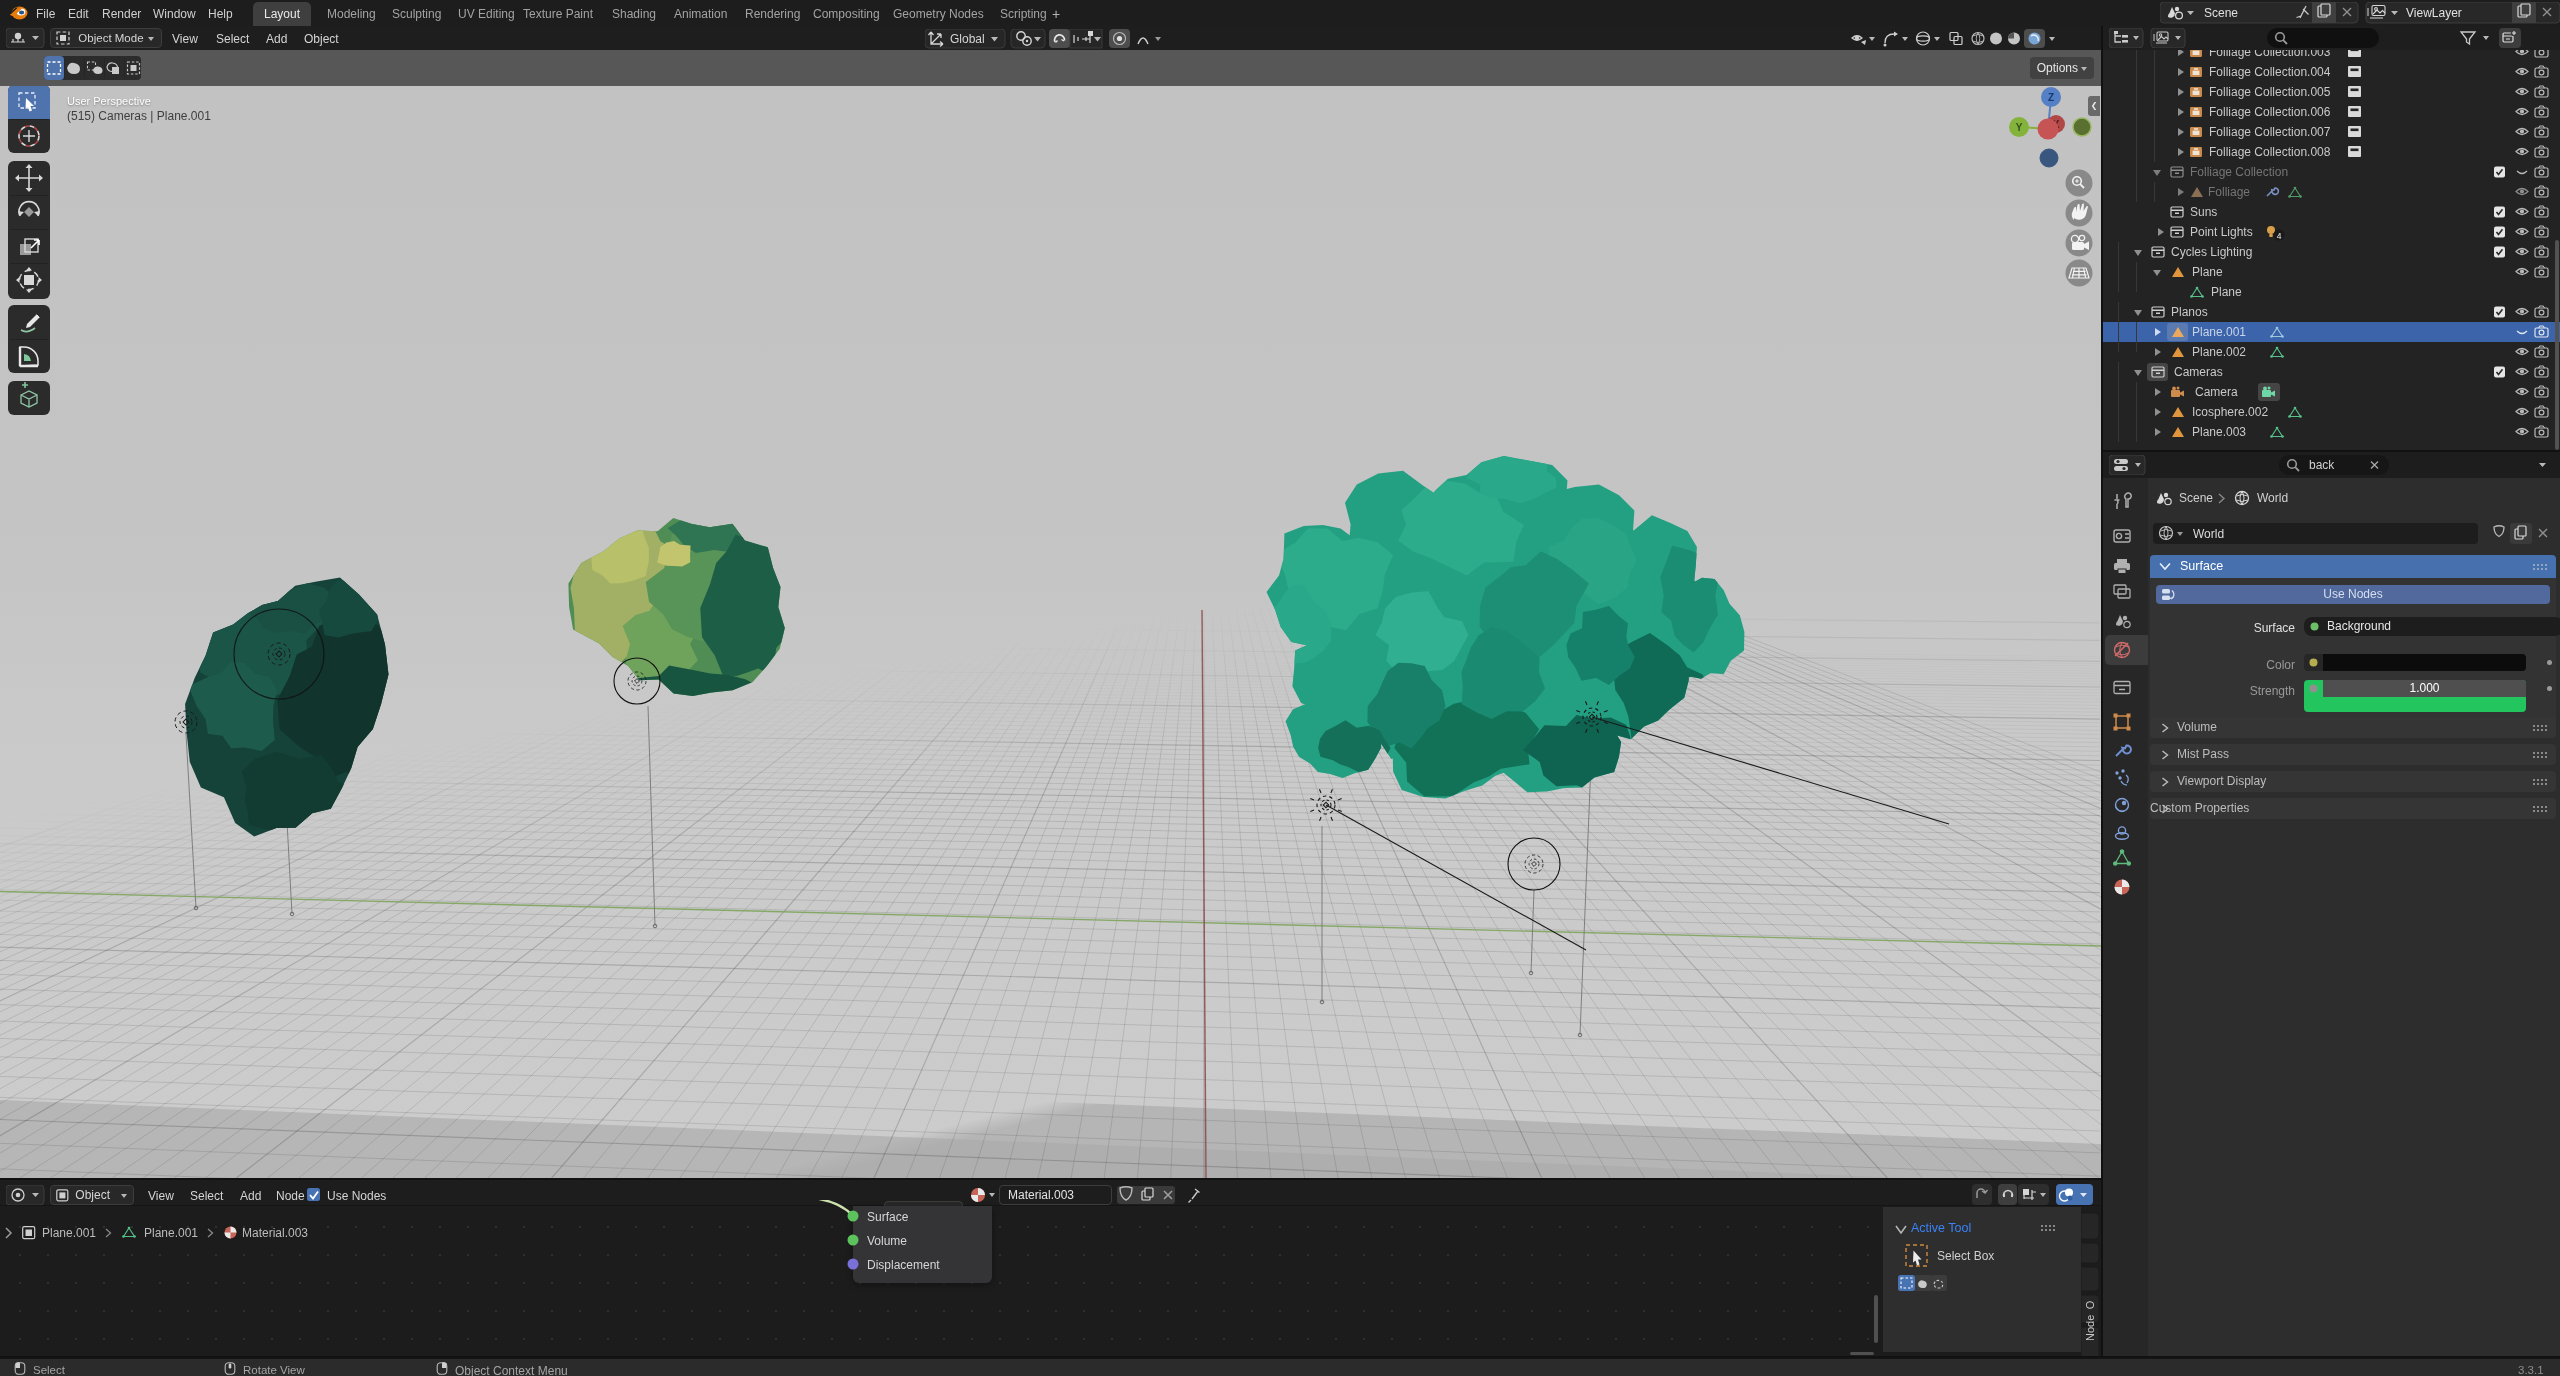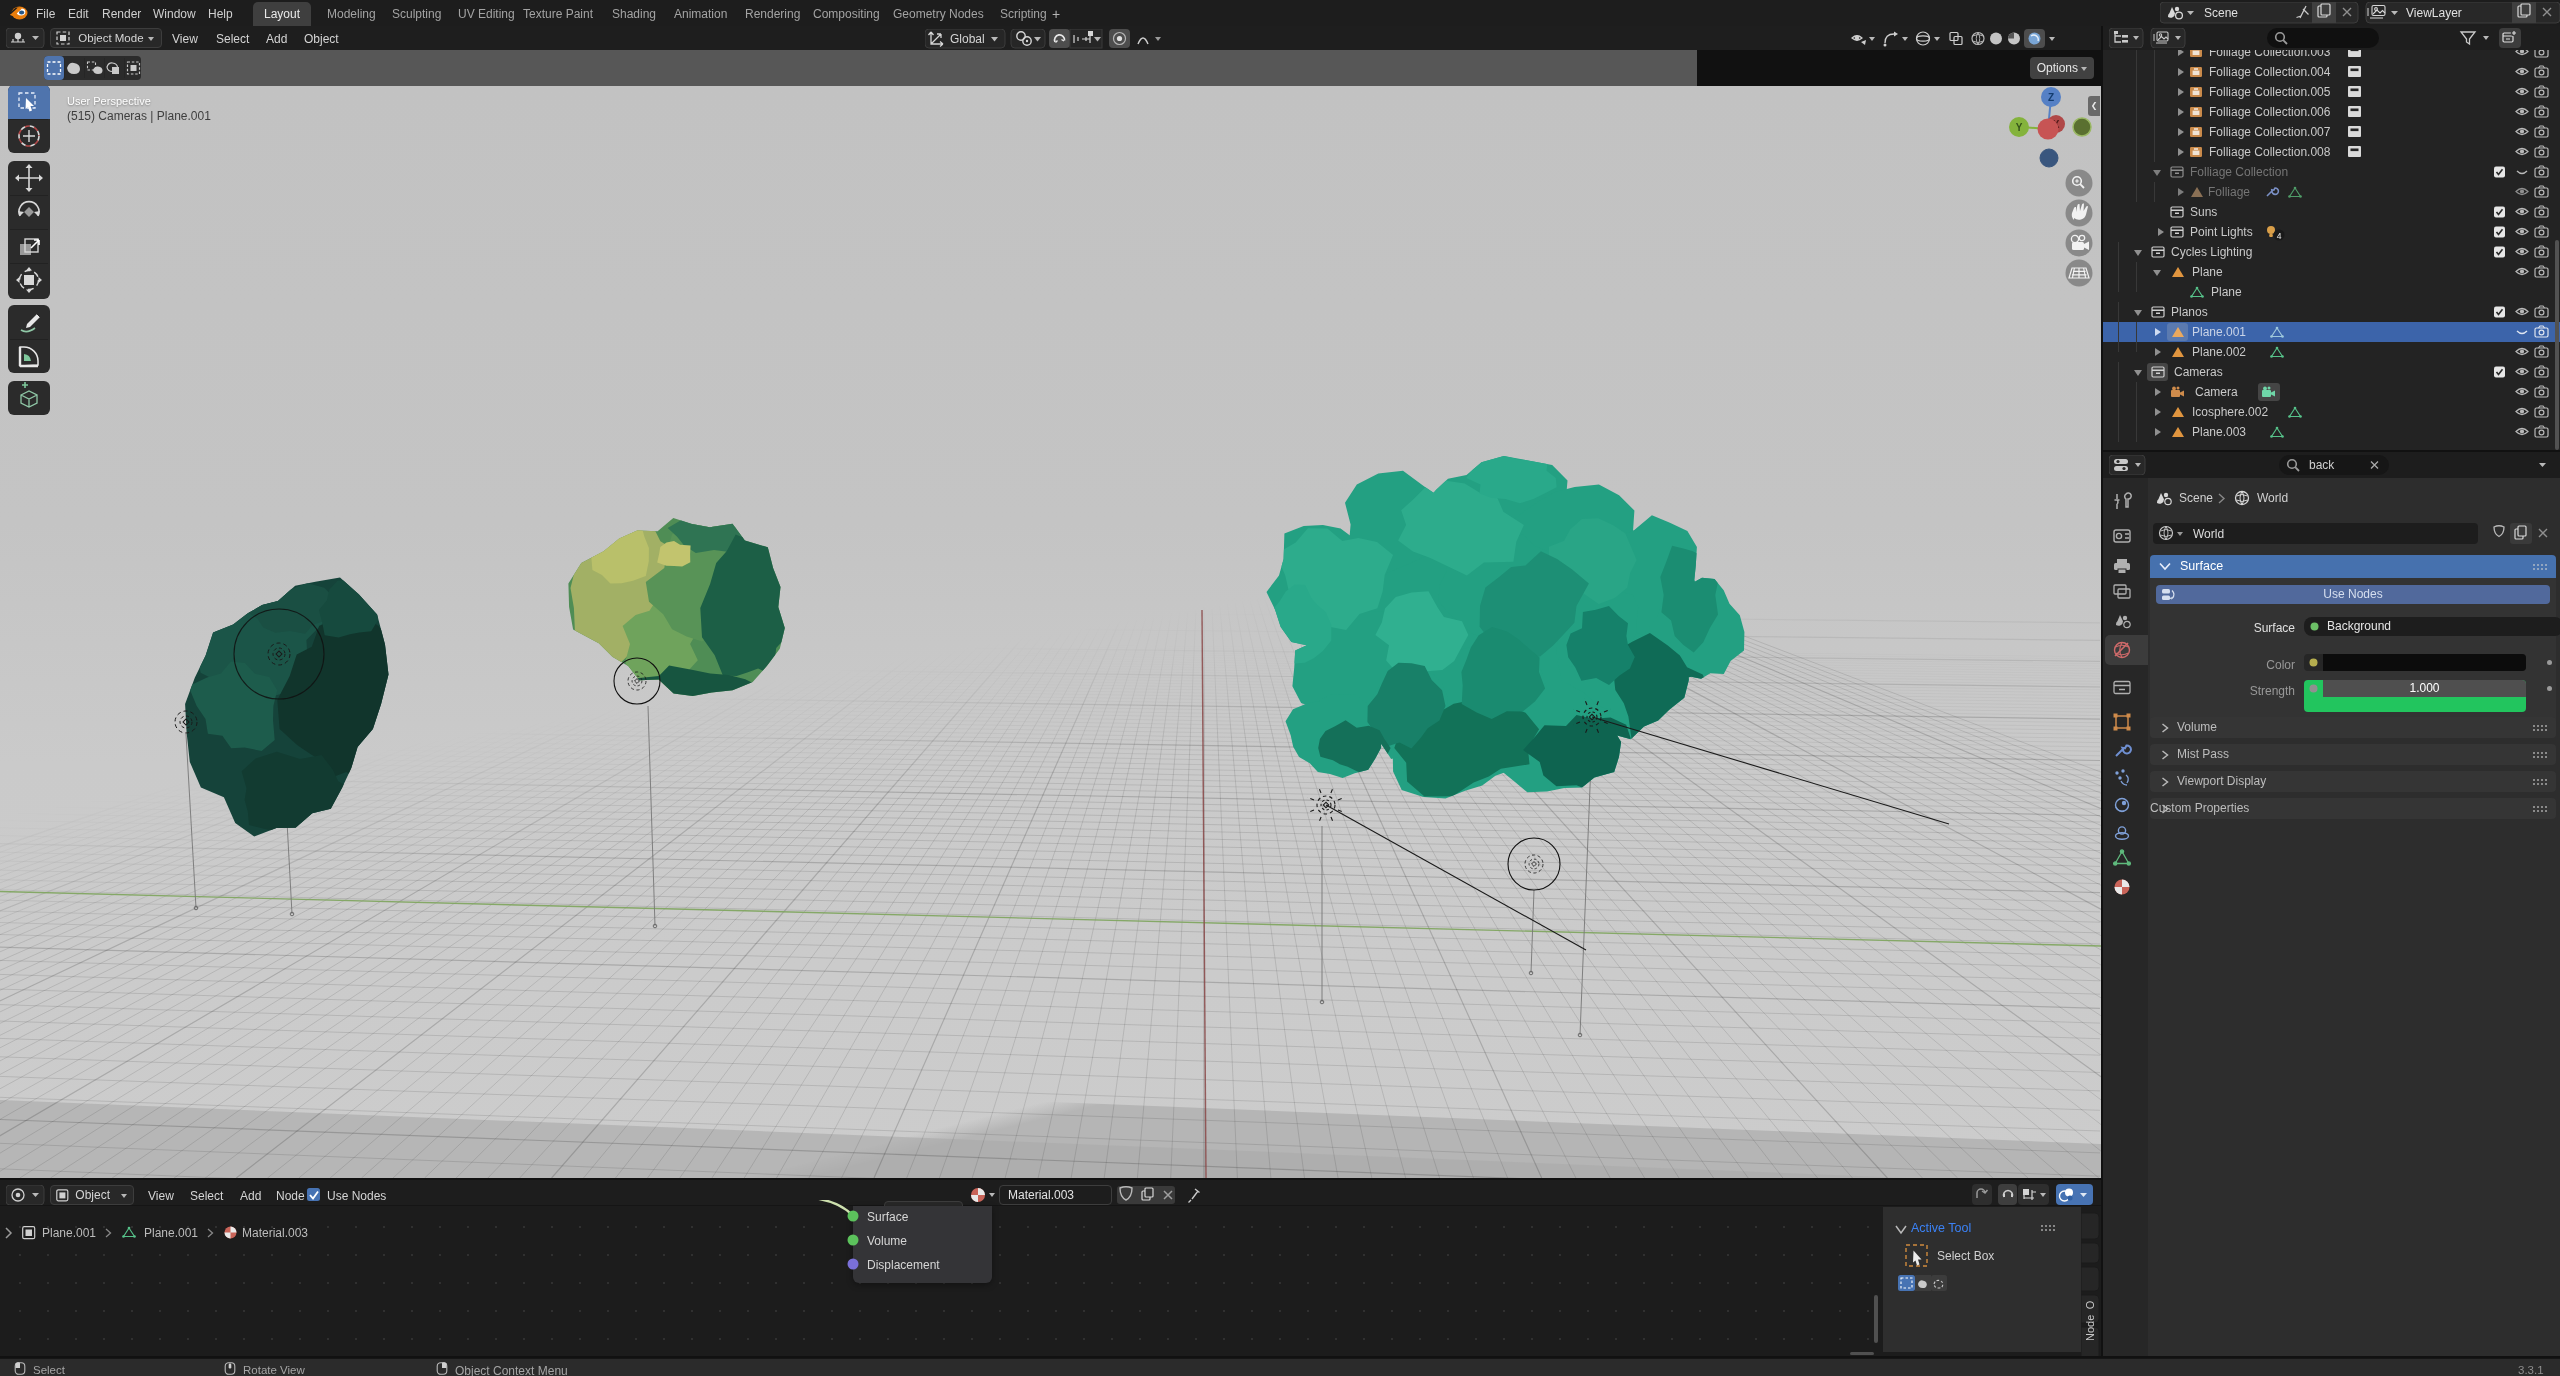--- a/index.html
+++ b/index.html
@@ -3,21 +3,21 @@
 *{margin:0;padding:0;box-sizing:border-box}
 html,body{width:2560px;height:1376px;overflow:hidden;background:#111;font-family:"Liberation Sans",sans-serif;-webkit-font-smoothing:antialiased}
 .abs{position:absolute}
 .txt{color:#c3c3c3;font-size:12px;line-height:1}
 #topbar{left:0;top:0;width:2560px;height:26px;background:#1d1d1d;z-index:30}
 #topbar .menu{color:#cfcfcf;font-size:12px;top:7px}
 .tab{position:absolute;top:2px;height:24px;line-height:24px;padding:0 11px;color:#a3a3a3;font-size:12px;border-radius:5px 5px 0 0}
 .tab.active{background:#3f3f3f;color:#e8e8e8}
 #vpheader{left:0;top:26px;width:2101px;height:24px;background:#1e1e1e;z-index:25}
 #outheader{left:2103px;top:26px;width:457px;height:24px;background:#1e1e1e;z-index:25}
-#toolsettings{left:0;top:50px;width:1697px;height:36px;background:#575757;z-index:24}
+#toolsettings{left:0;top:50px;width:2101px;height:36px;background:#575757;z-index:24}
 #viewport{left:0;top:86px;width:2101px;height:1092px;overflow:hidden;z-index:1;background:#c1c1c1}
 .ddbox{position:absolute;background:#282828;border:1px solid #3d3d3d;border-radius:4px;color:#d5d5d5;font-size:12px}
 .caret{display:inline-block;width:0;height:0;border-left:3.5px solid transparent;border-right:3.5px solid transparent;border-top:4px solid #b6b6b6;vertical-align:middle}
 #shader{left:0;top:1180px;width:2101px;height:176px;background:#1c1c1c;overflow:hidden;z-index:5}
 #shaderhead{left:0;top:0;width:2101px;height:26px;background:#1d1d1d;border-bottom:1px solid #151515}
 #outliner{left:2103px;top:50px;width:457px;height:400px;background:#232323;overflow:hidden;z-index:5}
 #props{left:2103px;top:452px;width:457px;height:904px;background:#2d2d2d;overflow:hidden;z-index:5}
 #statusbar{left:0;top:1358px;width:2560px;height:18px;background:#2b2b2b;z-index:30;border-top:1px solid #161616}
 .orow{position:absolute;left:0;width:457px;height:20px;font-size:12px;color:#c9c9c9;line-height:20px}
 .panelhdr{position:absolute;left:10px;width:437px;height:21px;background:#353535;border-radius:4px;color:#bdbdbd;font-size:12px;line-height:21px}

